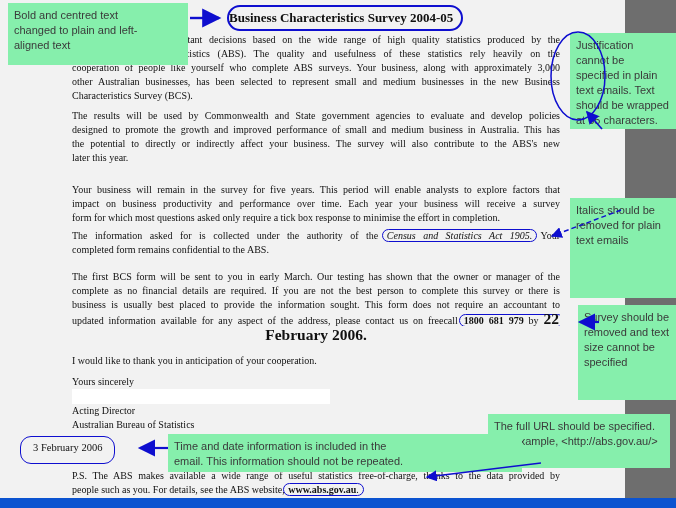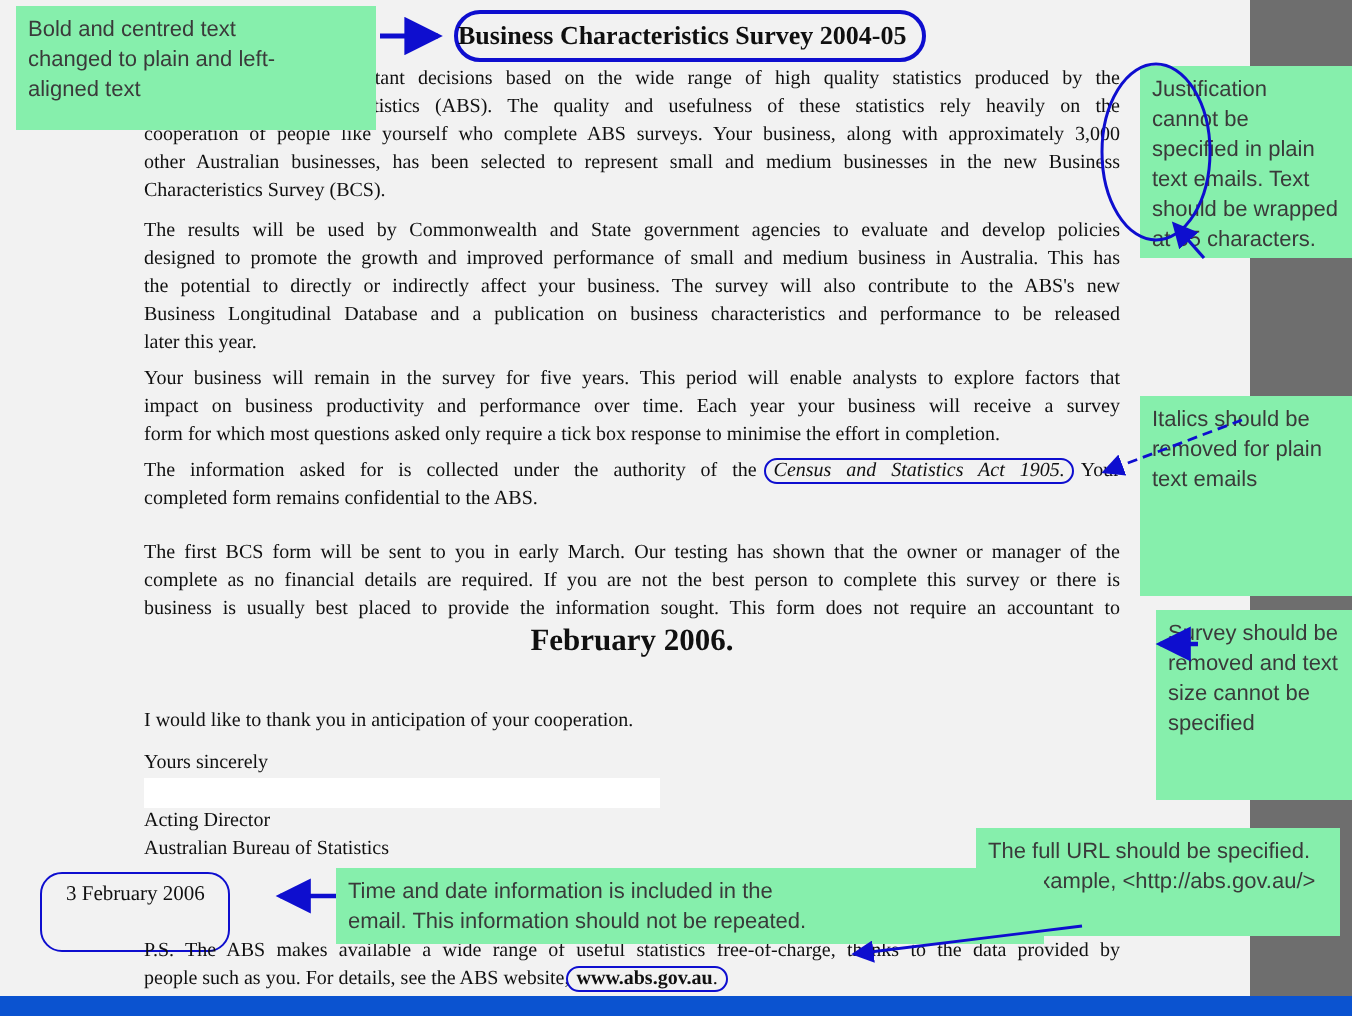--- a/index.html
+++ b/index.html
@@ -15,21 +15,21 @@
   .seg-b{font-weight:bold;}
   .seg-i{font-style:italic;}
   .seg-big{font-size:15.5px;font-weight:bold;}
   .bubble{border:1.5px solid #0e0ecf;border-radius:9px;padding:0 4px;margin:0 -4px;}
   .sig-line{position:absolute;left:72px;width:488px;height:14px;line-height:14px;
             font-size:10px;color:#101010;}
   .sig-box{position:absolute;left:72px;top:389px;width:258px;height:15px;background:#ffffff;}
   .title-bubble{position:absolute;left:227px;top:5px;width:236px;height:26px;
       border:2px solid #0e0ecf;border-radius:14px;box-sizing:border-box;
       line-height:22px;font-weight:bold;font-size:13px;color:#101010;}
-  .date-bubble{position:absolute;left:20px;top:436px;height:40px;line-height:22px;
+  .date-bubble{position:absolute;left:20px;top:436px;height:28px;line-height:22px;
       border:1.5px solid #0e0ecf;border-radius:11px;box-sizing:border-box;
       padding:0 12px;font-size:10.5px;color:#101010;background:transparent;}
   
   .callout{position:absolute;background:#86efac;color:#3a3a3a;
       font-family:"Liberation Sans",sans-serif;font-size:11px;line-height:15px;
       padding:5px 6px;box-sizing:border-box;overflow:hidden;}
   #co-topleft{left:8px;top:3px;width:180px;height:62px;}
   #co-justification{left:570px;top:33px;width:106px;height:96px;line-height:15px;}
   #co-italics{left:570px;top:198px;width:106px;height:100px;}
   #co-bolding{left:578px;top:305px;width:98px;height:95px;}
@@ -54,36 +54,36 @@
         <div class="jline"><span>Many people make important decisions based on the wide range of high quality statistics produced by the</span></div>
         <div class="jline"><span>Australian Bureau of Statistics (ABS).  The quality and usefulness of these statistics rely heavily on the</span></div>
         <div class="jline"><span>cooperation of people like yourself who complete ABS surveys. Your business, along with approximately 3,000</span></div>
         <div class="jline"><span>other Australian businesses, has been selected to represent small and medium businesses in the new Business</span></div>
         <div class="lline"><span>Characteristics Survey (BCS).</span></div>
       </div>
       <div class="para" style="top: 109px;">
         <div class="jline"><span>The results will be used by Commonwealth and State government agencies to evaluate and develop policies</span></div>
         <div class="jline"><span>designed to promote the growth and improved performance of small and medium business in Australia. This has</span></div>
         <div class="jline"><span>the potential to directly or indirectly affect your business. The survey will also contribute to the ABS's new</span></div>
-        <div class="jline"><span>Business Longitudinal Database and a publication on business characteristics and performance to be released</span></div>
         <div class="lline"><span>later this year.</span></div>
       </div>
       <div class="para" style="top: 183px;">
         <div class="jline"><span>Your business will remain in the survey for five years. This period will enable analysts to explore factors that</span></div>
         <div class="jline"><span>impact on business productivity and performance over time.  Each year your business will receive a survey</span></div>
         <div class="lline"><span>form for which most questions asked only require a tick box response to minimise the effort in completion.</span></div>
       </div>
       <div class="para" style="top: 229px;">
         <div class="jline"><span>The information asked for is collected under the authority of the </span><span class="bubble"><span class="seg-i">Census and Statistics Act 1905.</span></span><span> Your</span></div>
         <div class="lline"><span>completed form remains confidential to the ABS.</span></div>
       </div>
       <div class="para" style="top: 270px;">
         <div class="jline"><span>The first BCS form will be sent to you in early March.  Our testing has shown that the owner or manager of the</span></div>
         <div class="jline"><span>complete as no financial details are required.  If you are not the best person to complete this survey or there is</span></div>
         <div class="jline"><span>business is usually best placed to provide the information sought.  This form does not require an accountant to</span></div>
+        <div class="jline"><span>updated information available for any aspect of the address, please contact us on freecall </span><span class="bubble"><span class="seg-b">1800 681 979</span><span> by </span><span class="seg-b seg-big">22</span></span></div>
         <div class="bigline"><span class="seg-b seg-big">February 2006.</span></div>
       </div>
       <div class="para" style="top: 354px;">
         <div class="lline"><span>I would like to thank you in anticipation of your cooperation.</span></div>
       </div>
     </div>
 
   <div class="sig-line" style="top:375px">Yours sincerely</div>
   <div class="sig-box"></div>
   <div class="sig-line" style="top:404px">Acting Director</div>

